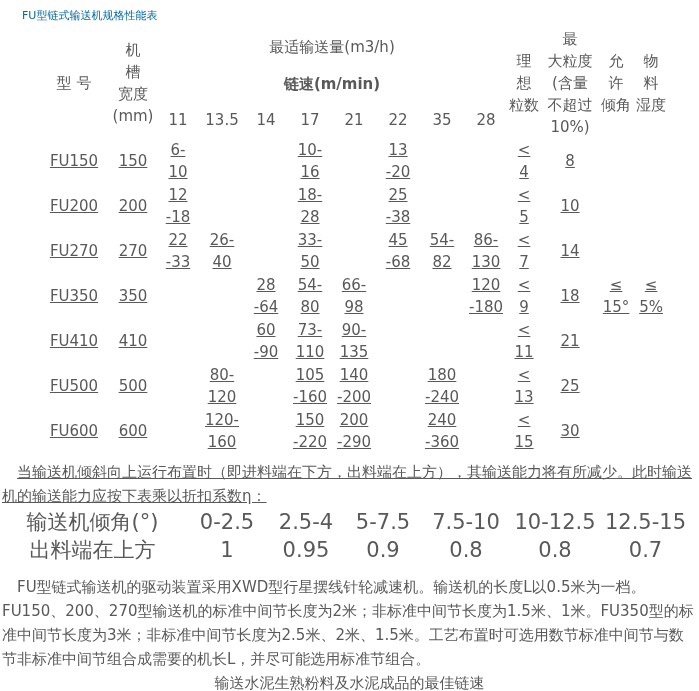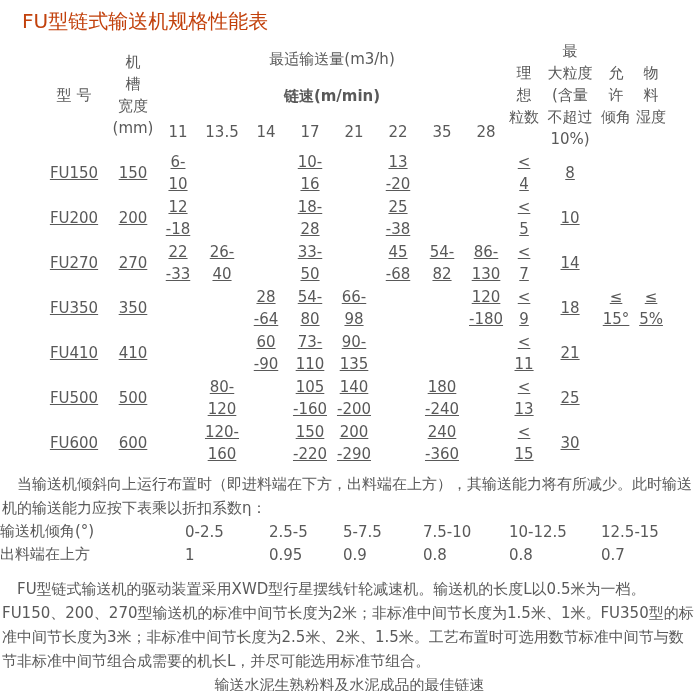--- a/index.html
+++ b/index.html
@@ -2,49 +2,49 @@
 <html><head>
 <meta charset="utf-8">
 <style>
   html,body{margin:0;padding:0;background:#ffffff;}
   body{
     width:699px;height:691px;overflow:hidden;
     font-family:"DejaVu Sans","Liberation Sans",sans-serif;
     color:#595959;
   }
   .title{
-    font-size:20px;font-weight:normal;color:#c2410c;
+    font-size:11px;font-weight:normal;color:#0369a1;
     margin:8px 0 0 22px;padding:0;
   }
   table{border-collapse:collapse;border:none;}
   td,th{border:none;}
   
   .spec{margin:5px 0 0 38px;table-layout:fixed;width:632px;}
   .spec th,.spec td{
     font-weight:normal;text-align:center;vertical-align:middle;
     padding:0;font-size:15px;line-height:22px;white-space:pre-line;
     color:#595959;
   }
   .spec thead tr.h1 th{height:36px;}
   .spec thead tr.h2 th{height:36px;font-weight:bold;}
   .spec thead tr.h3 th{height:34px;}
   .spec tbody tr{height:45px;text-decoration:underline;}
   
   .discount{margin:0 0 0 0;table-layout:fixed;width:690px;}
   .discount td{
-    vertical-align:middle;padding:0;
-    font-size:15px;height:23px;color:#595959;
+    text-align:center;vertical-align:middle;padding:0;
+    font-size:21px;height:23px;color:#595959;
   }
   
   .para{
     font-size:15px;line-height:24px;color:#595959;
     margin:0 2px 0 2px;padding:0;
   }
   .indent{text-indent:15px;}
-  .mt7{margin-top:7px;}
+  .mt7{margin-top:7px;text-decoration:underline;}
   .mt2{margin-top:11px;}
   .center{text-align:center;margin-left:0;margin-right:0;}
 </style>
 </head>
 <body>
 
 <div>
 
   <h1 class="title">FU型链式输送机规格性能表</h1>
 
@@ -251,21 +251,21 @@
         <col style="width:74px">
       <col style="width:80px">
         <col style="width:86px">
         <col style="width:92px">
         <col style="width:89px">
     </colgroup>
     <tbody>
         <tr>
       <td>输送机倾角(°)</td>
       <td>0-2.5</td>
-      <td>2.5-5</td>
+      <td>2.5-4</td>
       <td>5-7.5</td>
       <td>7.5-10</td>
       <td>10-12.5</td>
       <td>12.5-15</td>
     </tr>
     <tr>
       <td>出料端在上方</td>
       <td>1</td>
       <td>0.95</td>
       <td>0.9</td>

